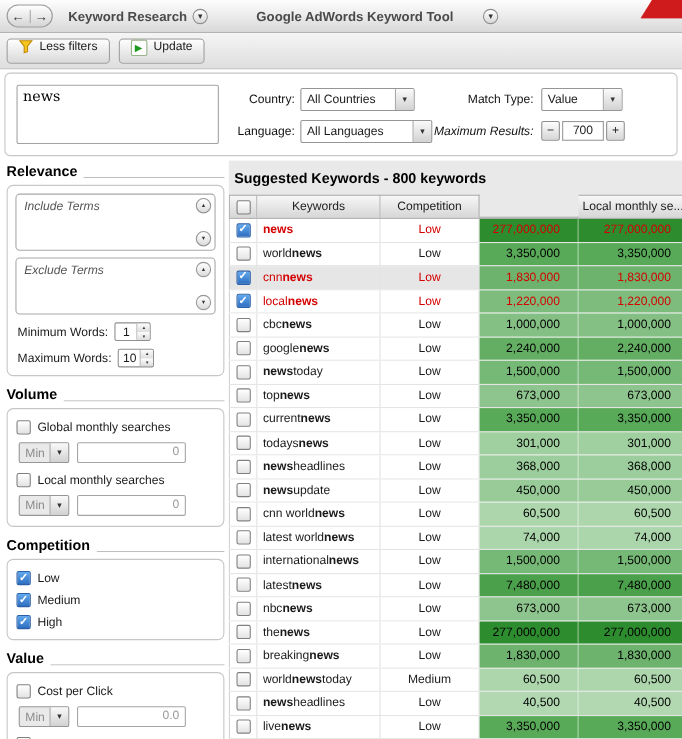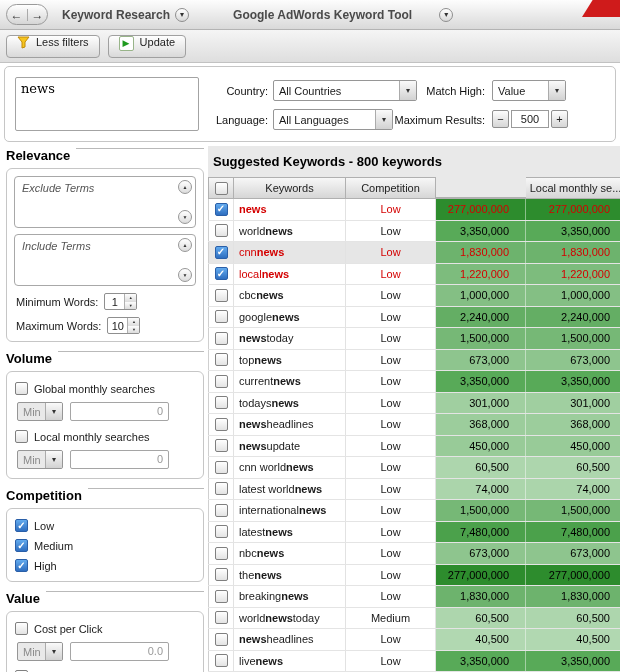--- a/index.html
+++ b/index.html
@@ -42,33 +42,33 @@
     border:1px solid #c6c6c6;border-radius:5px;}
   #seed-textarea{position:absolute;left:10px;top:10px;width:184px;height:54px;
     border:1px solid #a3a3a3;border-radius:2px;resize:none;padding:3px 5px;
     font-family:"DejaVu Serif", serif;font-size:13px;color:#000;background:#fff;}
   .qlabel{position:absolute;font-size:11px;color:#111;text-align:right;}
   .dd{border:1px solid #969696;border-radius:2px;background:#fff;display:flex;align-items:center;overflow:hidden;}
   .ddval{flex:1;padding:0 5px;font-size:11px;white-space:nowrap;overflow:hidden;}
   .ddarrow{width:17px;align-self:stretch;border-left:1px solid #ababab;
     background:linear-gradient(#fafafa,#d2d2d2);display:flex;align-items:center;justify-content:center;}
   .ddarrow span{font-size:8px;color:#333;line-height:1;}
-  #country-dd{position:absolute;left:268px;top:13px;width:144px;height:21px;}
+  #country-dd{position:absolute;left:268px;top:13px;width:104px;height:21px;}
   #language-dd{position:absolute;left:268px;top:42px;width:120px;height:21px;}
   #match-dd{position:absolute;left:487px;top:13px;width:74px;height:21px;}
   .stepper{position:absolute;left:487px;top:42px;height:20px;display:flex;align-items:center;gap:2px;}
   .stepbtn{width:17px;height:18px;border:1px solid #8f8f8f;border-radius:2px;
     background:linear-gradient(#fdfdfd,#d6d6d6);display:flex;align-items:center;justify-content:center;
     font-size:11px;color:#222;cursor:pointer;}
   .stepval{width:38px;height:18px;border:1px solid #9a9a9a;background:#fff;
     display:flex;align-items:center;justify-content:center;font-size:11px;}
 
   
   #sidebar{position:absolute;left:4px;top:146px;width:202px;}
-  .shead{display:flex;align-items:flex-start;margin:2px 2px 5px 2px;}
+  .shead{display:flex;align-items:flex-end;margin:2px 2px 5px 2px;}
   .shead .htext{font-size:13px;font-weight:bold;color:#000;margin-right:6px;white-space:nowrap;}
   .shead .hline{flex:1;height:2px;border-top:1px solid #b9b9b9;border-bottom:1px solid #fff;}
   .fbox{border:1px solid #c6c6c6;border-radius:6px;background:#fff;margin:0 2px 9px 2px;padding:7px;}
   .terms{position:relative;border:1px solid #a8a8a8;border-radius:4px;height:52px;
     padding:5px 24px 0 7px;margin-bottom:6px;font-style:italic;color:#555;font-size:11px;background:#fff;}
   .sc{position:absolute;right:3px;width:14px;height:14px;border-radius:50%;border:1px solid #979797;
     background:linear-gradient(#fff,#dcdcdc);display:flex;align-items:center;justify-content:center;cursor:pointer;}
   .sc span{font-size:5px;color:#333;line-height:1;}
   .sc.up{top:3px;} .sc.dn{bottom:3px;}
   .wrow{display:flex;align-items:center;margin:7px 0 0 2px;}
@@ -160,61 +160,61 @@
   </div>
 
   <span class="qlabel" style="left:198px;top:47px;width:65px;">Language:</span>
   <div class="dd" id="language-dd">
     <span class="ddval">All Languages</span>
     <span class="ddarrow">
         <span>▾</span>
       </span>
   </div>
 
-  <span class="qlabel" style="left:392px;top:18px;width:88px;">Match High:</span>
+  <span class="qlabel" style="left:392px;top:18px;width:88px;">Match Type:</span>
   <div class="dd" id="match-dd">
     <span class="ddval">Value</span>
     <span class="ddarrow">
         <span>▾</span>
       </span>
   </div>
 
-  <span class="qlabel" style="left:380px;top:47px;width:100px;">Maximum Results:</span>
+  <span class="qlabel" style="left:380px;top:47px;width:100px;font-style:italic;">Maximum Results:</span>
   <div class="stepper">
     <span class="stepbtn">−</span>
-    <span class="stepval">500</span>
+    <span class="stepval">700</span>
     <span class="stepbtn">+</span>
   </div>
 </div>
 
 <div id="sidebar">
 
   <div class="shead">
     <span class="htext">Relevance</span>
     <span class="hline"></span>
   </div>
   <div class="fbox">
+    <div class="terms">
+      <span>Include Terms</span>
+      <span class="sc up">
+          <span>▲</span>
+        </span>
+      <span class="sc dn">
+          <span>▼</span>
+        </span>
+    </div>
     <div class="terms">
       <span>Exclude Terms</span>
       <span class="sc up">
           <span>▲</span>
         </span>
       <span class="sc dn">
           <span>▼</span>
         </span>
     </div>
-    <div class="terms">
-      <span>Include Terms</span>
-      <span class="sc up">
-          <span>▲</span>
-        </span>
-      <span class="sc dn">
-          <span>▼</span>
-        </span>
-    </div>
     <div class="wrow">
       <span class="wlabel">Minimum Words:</span>
       <div class="spin">
         <span class="num">1</span>
         <span class="arrs">
             <span>▲</span>
             <span>▼</span>
           </span>
       </div>
     </div>

